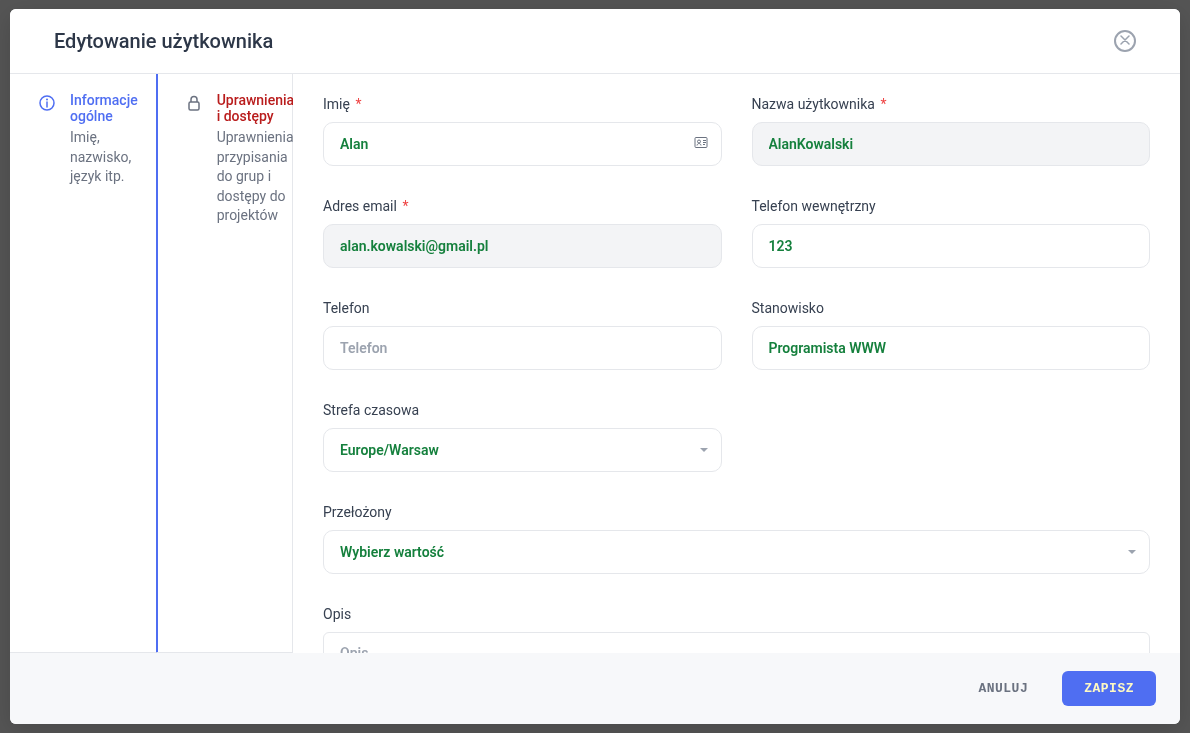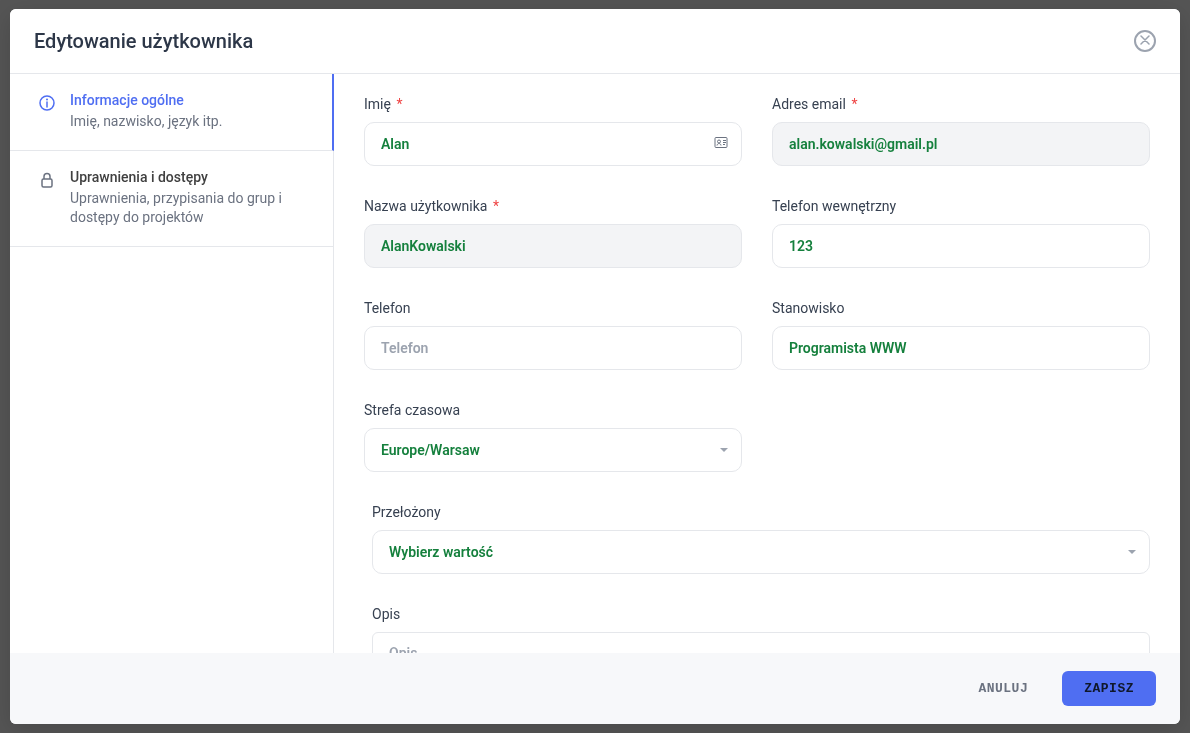--- a/index.html
+++ b/index.html
@@ -16,21 +16,21 @@
     .modal {
       width: 1170px;
       height: 715px;
       background: #f7f8fa;
       border-radius: 6px;
       display: flex;
       flex-direction: column;
       box-shadow: 0 6px 24px rgba(0,0,0,0.15);
     }
     .modal-header {
-      padding: 20px 24px;
+      padding: 20px 44px;
       display: flex;
       justify-content: space-between;
       align-items: center;
       border-bottom: 1px solid #e5e7eb;
       background: #fff;
       border-radius: 6px 6px 0 0;
     }
     .modal-title {
       font-size: 20px;
       font-weight: 500;
@@ -49,25 +49,25 @@
       color: #9ca3af;
       font-size: 12px;
       line-height: 1;
     }
     .modal-body {
       display: flex;
       flex: 1;
       overflow: hidden;
     }
     .sidebar {
-      width: 324px;
+      width: 283px;
       border-right: 1px solid #e5e7eb;
       background: #fff;
       display: flex;
-      flex-direction: column;
+      flex-direction: row;
     }
     .sidebar-item {
       padding: 18px 18px 18px 28px;
       display: flex;
       gap: 14px;
       align-items: flex-start;
       border-bottom: 1px solid #e5e7eb;
       cursor: pointer;
     }
     .sidebar-item.active {
@@ -82,42 +82,42 @@
       justify-content: center;
       flex-shrink: 0;
       margin-top: 2px;
       color: #6b7280;
     }
     .sidebar-item.active .sidebar-icon { color: #4f6ef2; }
     .sidebar-text { flex: 1; }
     .sidebar-title {
       font-size: 14px;
       font-weight: 500;
-      color: #404040;
+      color: #b91c1c;
       margin-bottom: 4px;
     }
     .sidebar-item.active .sidebar-title { color: #4f6ef2; }
     .sidebar-sub {
       font-size: 14px;
       color: #6b7280;
       line-height: 1.4;
     }
     .content {
       flex: 1;
       background: #fff;
       padding: 22px 30px;
       overflow-y: auto;
     }
     .form-grid {
       display: grid;
       grid-template-columns: 1fr 1fr;
       gap: 32px 30px;
     }
     .form-field {}
-    .form-field.full { grid-column: 1 / -1; margin-left: 8px; }
+    .form-field.full { grid-column: 1 / -1; }
     .field-label {
       font-size: 14px;
       color: #374151;
       margin-bottom: 10px;
       display: block;
     }
     .req { color: #ef4444; margin-left: 2px; }
     .input, .select {
       width: 100%;
       height: 44px;
@@ -183,21 +183,21 @@
       padding: 10px 22px;
       border: none;
       border-radius: 6px;
       font-size: 13px;
       font-weight: 600;
       letter-spacing: 0.5px;
       cursor: pointer;
       font-family: Liberation Mono, monospace;
     }
     .btn-secondary { background: transparent; color: #6b7280; }
-    .btn-primary { background: #4f6ef2; color: #0f172a; }
+    .btn-primary { background: #4f6ef2; color: #fef9c3; }
   </style>
 </head>
 <body>
 
 <div class="modal">
   <div class="modal-header">
     <div class="modal-title">Edytowanie użytkownika</div>
     <button class="close-btn">
       <span>
         <svg width="10" height="10" viewBox="0 0 10 10">
@@ -252,32 +252,32 @@
                   <circle cx="5" cy="6" r="1.5" stroke="currentColor" stroke-width="1"></circle>
                   <path d="M3 10c0-1 1-2 2-2s2 1 2 2M9 5h3M9 7h3M9 9h2" stroke="currentColor" stroke-width="1"></path>
                 </svg>
             </span>
           </div>
         </div>
 
 
         <div class="form-field">
           <label class="field-label">
+            <span>Nazwa użytkownika</span>
+            <span class="req">*</span>
+          </label>
+          <input class="input" readonly="" value="AlanKowalski" style="">
+        </div>
+
+        <div class="form-field">
+          <label class="field-label">
             <span>Adres email</span>
             <span class="req">*</span>
           </label>
           <input class="input" readonly="" value="alan.kowalski@gmail.pl" style="">
-        </div>
-
-        <div class="form-field">
-          <label class="field-label">
-            <span>Nazwa użytkownika</span>
-            <span class="req">*</span>
-          </label>
-          <input class="input" readonly="" value="AlanKowalski" style="">
         </div>
 
         <div class="form-field">
           <label class="field-label">Telefon wewnętrzny</label>
           <input class="input" value="123" style="">
         </div>
 
         <div class="form-field">
           <label class="field-label">Telefon</label>
           <input class="input" placeholder="Telefon" style="">

